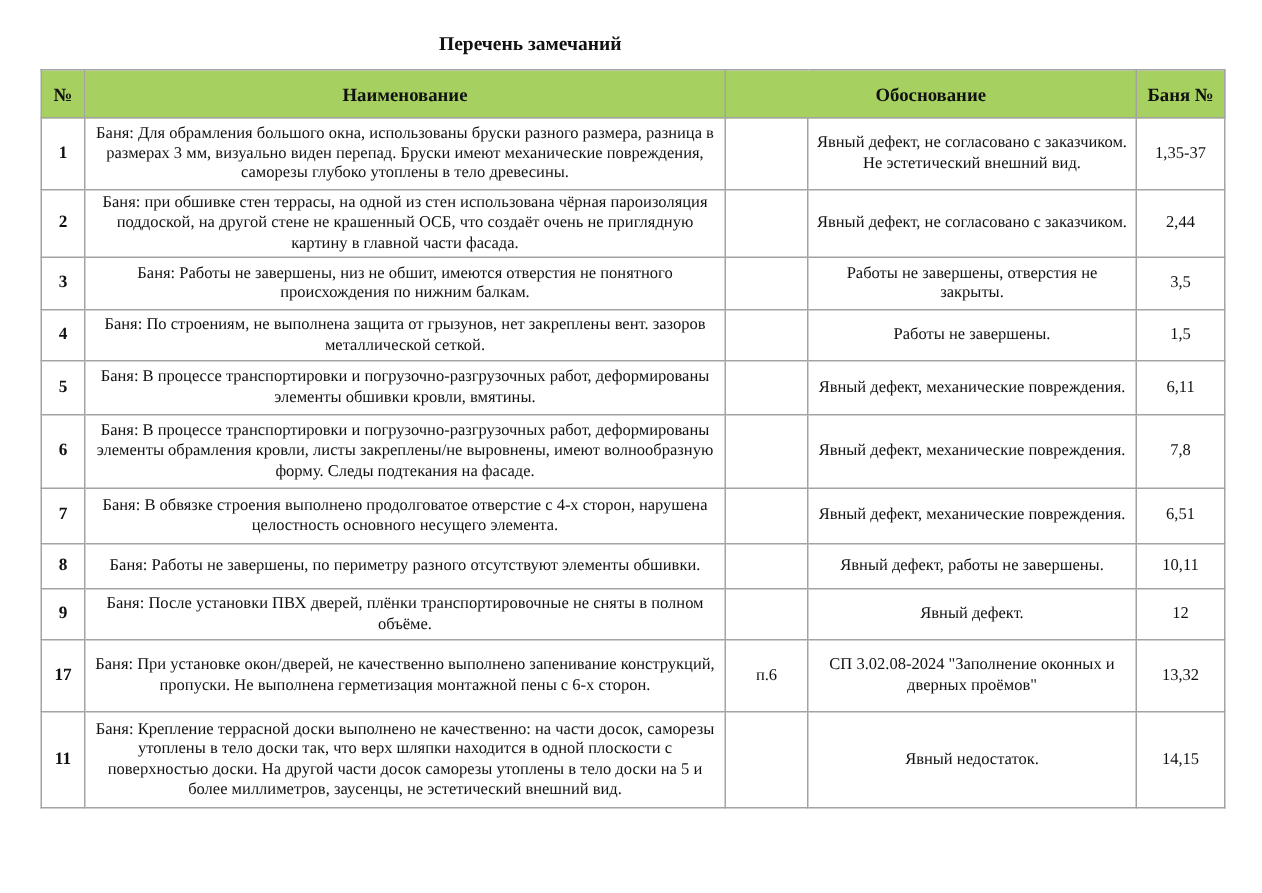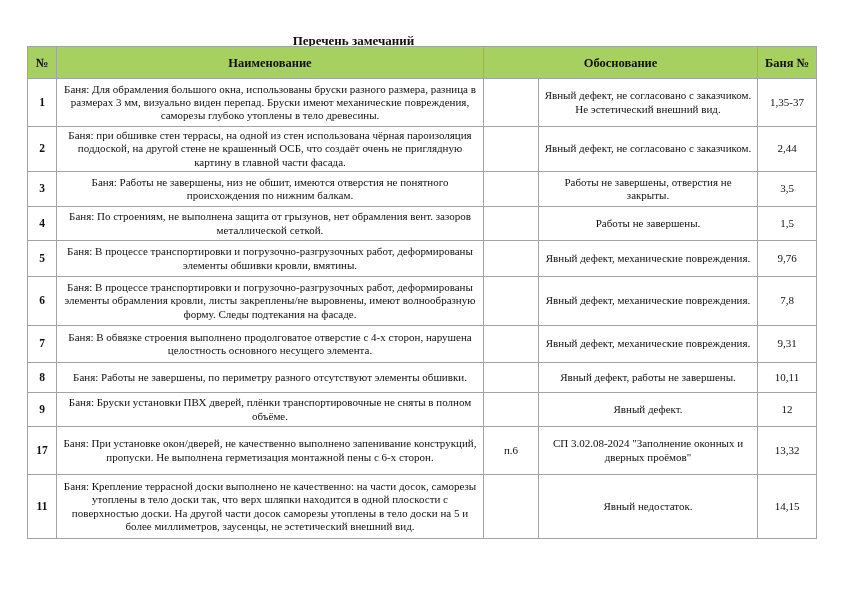--- a/index.html
+++ b/index.html
@@ -10,21 +10,21 @@
     body {
       width: 841px;
       height: 595px;
       position: relative;
       overflow: hidden;
       font-family: "Liberation Serif", serif;
       color: #111111;
     }
     .doc-title {
       position: absolute;
-      top: 32px;
+      top: 20px;
       left: 0;
       width: 707px;
       text-align: center;
       font-weight: bold;
       font-size: 13px;
       line-height: 18px;
     }
     table.remarks {
       position: absolute;
       top: 46px;
@@ -98,56 +98,56 @@
     </tr>
     <tr style="height:35px">
       <td class="num">3</td>
       <td>Баня: Работы не завершены, низ не обшит, имеются отверстия не понятного происхождения по нижним балкам.</td>
       <td></td>
       <td>Работы не завершены, отверстия не закрыты.</td>
       <td>3,5</td>
     </tr>
     <tr style="height:34px">
       <td class="num">4</td>
-      <td>Баня: По строениям, не выполнена защита от грызунов, нет обрамления вент. зазоров металлической сеткой.</td>
+      <td>Баня: По строениям, не выполнена защита от грызунов, нет закреплены вент. зазоров металлической сеткой.</td>
       <td></td>
       <td>Работы не завершены.</td>
       <td>1,5</td>
     </tr>
     <tr style="height:36px">
       <td class="num">5</td>
       <td>Баня: В процессе транспортировки и погрузочно-разгрузочных работ, деформированы элементы обшивки кровли, вмятины.</td>
       <td></td>
       <td>Явный дефект, механические повреждения.</td>
-      <td>9,76</td>
+      <td>6,11</td>
     </tr>
     <tr style="height:49px">
       <td class="num">6</td>
       <td>Баня: В процессе транспортировки и погрузочно-разгрузочных работ, деформированы элементы обрамления кровли, листы закреплены/не выровнены, имеют волнообразную форму. Следы подтекания на фасаде.</td>
       <td></td>
       <td>Явный дефект, механические повреждения.</td>
       <td>7,8</td>
     </tr>
     <tr style="height:37px">
       <td class="num">7</td>
       <td>Баня: В обвязке строения выполнено продолговатое отверстие с 4-х сторон, нарушена целостность основного несущего элемента.</td>
       <td></td>
       <td>Явный дефект, механические повреждения.</td>
-      <td>9,31</td>
+      <td>6,51</td>
     </tr>
     <tr style="height:30px">
       <td class="num">8</td>
       <td>Баня: Работы не завершены, по периметру разного отсутствуют элементы обшивки.</td>
       <td></td>
       <td>Явный дефект, работы не завершены.</td>
       <td>10,11</td>
     </tr>
     <tr style="height:34px">
       <td class="num">9</td>
-      <td>Баня: Бруски установки ПВХ дверей, плёнки транспортировочные не сняты в полном объёме.</td>
+      <td>Баня: После установки ПВХ дверей, плёнки транспортировочные не сняты в полном объёме.</td>
       <td></td>
       <td>Явный дефект.</td>
       <td>12</td>
     </tr>
     <tr style="height:48px">
       <td class="num">17</td>
       <td>Баня: При установке окон/дверей, не качественно выполнено запенивание конструкций, пропуски. Не выполнена герметизация монтажной пены с 6-х сторон.</td>
       <td>п.6</td>
       <td>СП 3.02.08-2024 "Заполнение оконных и дверных проёмов"</td>
       <td>13,32</td>

